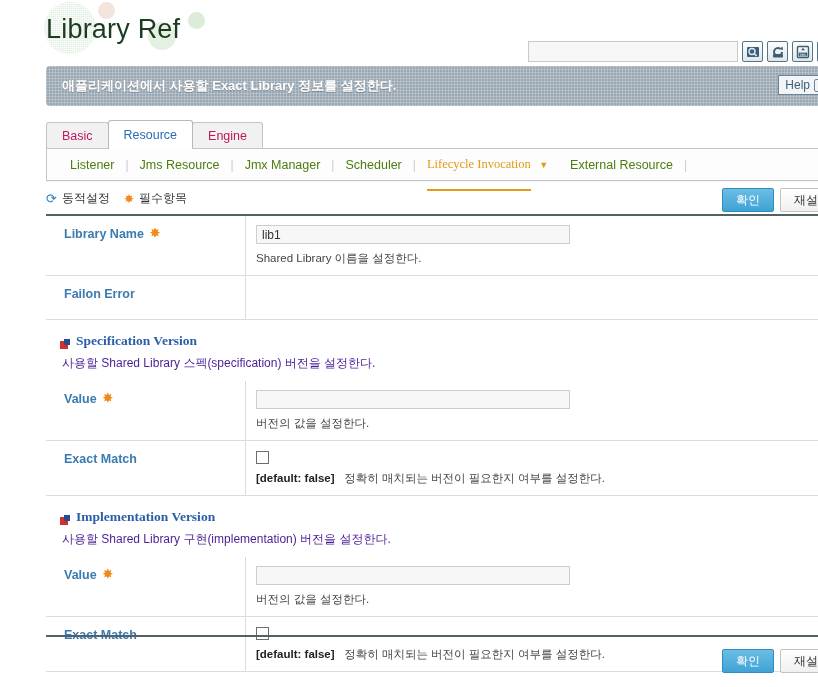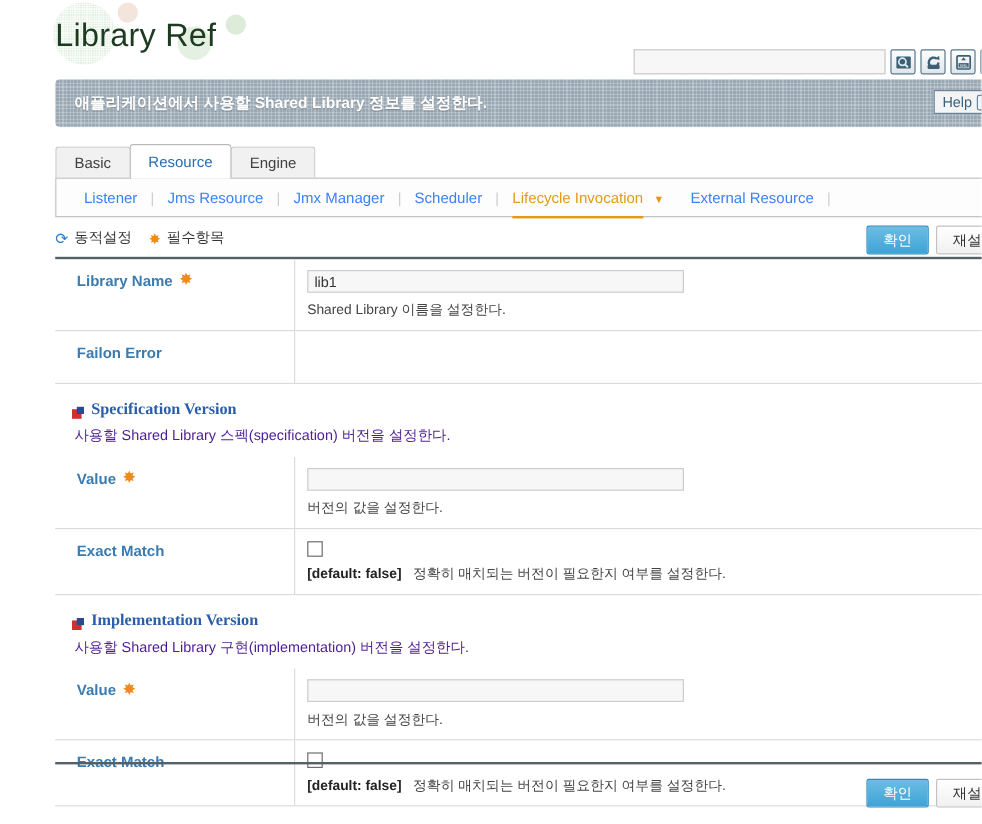--- a/index.html
+++ b/index.html
@@ -88,39 +88,39 @@
   .help-q {
     display:inline-flex; align-items:center; justify-content:center;
     width: 13px; height: 13px; border: 1px solid #6c8499; border-radius: 2px;
     font-size: 10px; line-height: 1; color:#3c5f7a;
   }
 
   
   .tabs { position: absolute; left: 10px; top: 120px; display: flex; align-items: flex-end; }
   .tab {
     height: 27px; padding: 0 15px; display: flex; align-items: center;
-    font-size: 12.5px; color: #404040; background: #f1f1f1;
+    font-size: 12.5px; color: #be185d; background: #f1f1f1;
     border: 1px solid #c4c4c4; border-bottom: none;
     border-radius: 3px 3px 0 0; margin-right: -1px;
   }
   .tab.active {
     background: #ffffff; color: #2b6cb0; font-weight: normal;
     height: 29px; border-color: #b9b9b9; position: relative; z-index: 3;
   }
 
   
   .subtabs {
     position: absolute; left: 10px; top: 148px; width: 798px; height: 33px;
     background: #fdfdfd; border: 1px solid #c4c4c4;
     display: flex; align-items: center; padding-left: 12px;
     box-shadow: 0 1px 0 rgba(0,0,0,.04);
   }
-  .subtab { font-size: 12.5px; color: #3b82f6; padding: 0 11px; position: relative; }
+  .subtab { font-size: 12.5px; color: #4d7c0f; padding: 0 11px; position: relative; }
   .subtab.active { color: #e39a16; }
-  .subtab.active .subtab-label { border-bottom: 2px solid #e39a16; padding-bottom: 8px; }
+  .subtab.active .subtab-label { border-bottom: 2px solid #e39a16; padding-bottom: 18px; font-family: Liberation Serif, serif; }
   .subtab-caret { color: #e39a16; font-size: 9px; margin-left: 5px; }
   .sep { color: #cccccc; font-size: 12px; }
 
   
   .legend { position: absolute; left: 10px; top: 190px; display: flex; align-items: center; gap: 14px; }
   .legend-item { display: flex; align-items: center; gap: 5px; font-size: 12px; color: #333; }
   .icon-dyn { color: #2a7fc9; font-size: 13px; line-height: 1; }
   .ast { color: #f08a1c; font-size: 12px; line-height: 1; }
 
   .btnrow-top { position: absolute; right: 10px; top: 188px; display: flex; gap: 6px; }
@@ -223,21 +223,21 @@
       <svg width="14" height="14" viewBox="0 0 14 14">
         <rect x="1.5" y="1.5" width="11" height="11" rx="1" fill="none" stroke="#3c5f73" stroke-width="1.4"></rect>
         <polygon points="7,5.6 9,3.2 5,3.2" fill="#3c5f73"></polygon>
         <rect x="2.8" y="7.6" width="8.4" height="3.6" fill="#3c5f73"></rect>
         <text x="7" y="10.6" font-size="3.2" fill="#fff" text-anchor="middle" font-family="DejaVu Sans">XML</text>
       </svg>
     </div>
   </div>
 
   <div class="banner">
-    <div class="banner-text">애플리케이션에서 사용할 Shared Library 정보를 설정한다.</div>
+    <div class="banner-text">애플리케이션에서 사용할 Exact Library 정보를 설정한다.</div>
     <div class="help-btn">
       <span>Help</span>
       <span class="help-q">?</span>
     </div>
   </div>
 
   <div class="tabs">
     <div class="tab">
       <span>Basic</span>
     </div>

